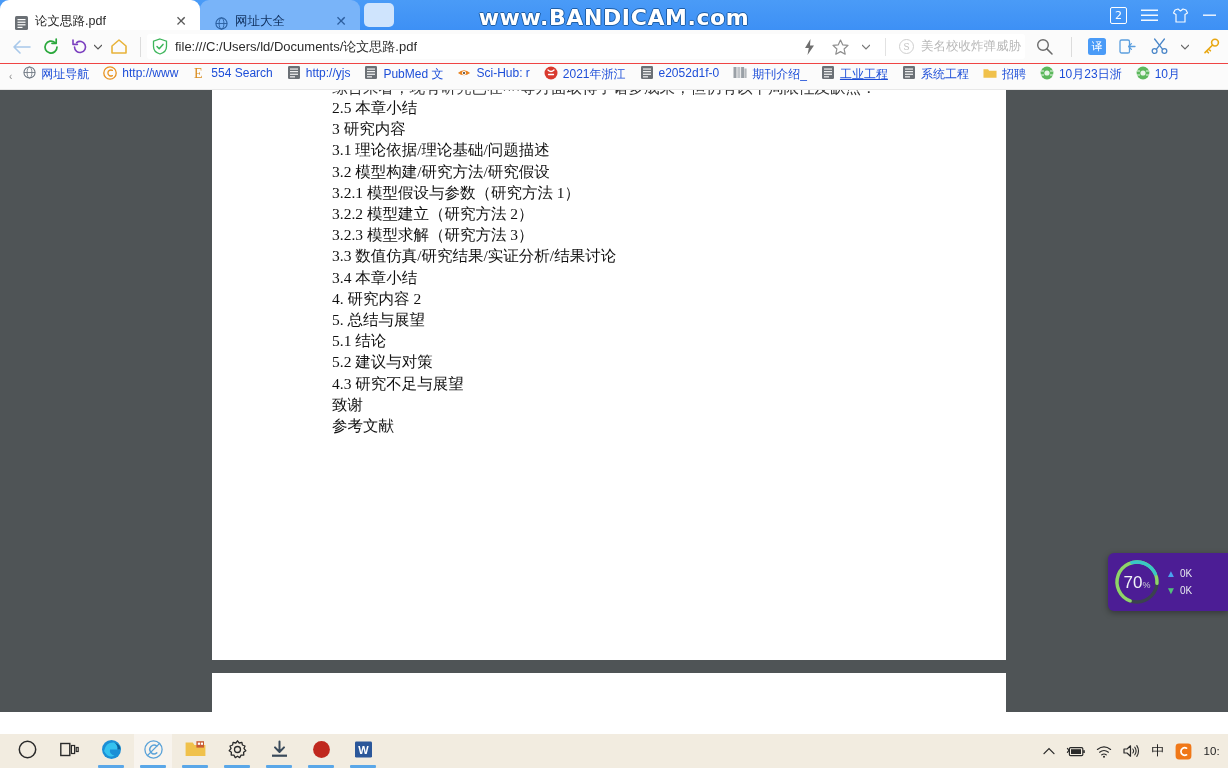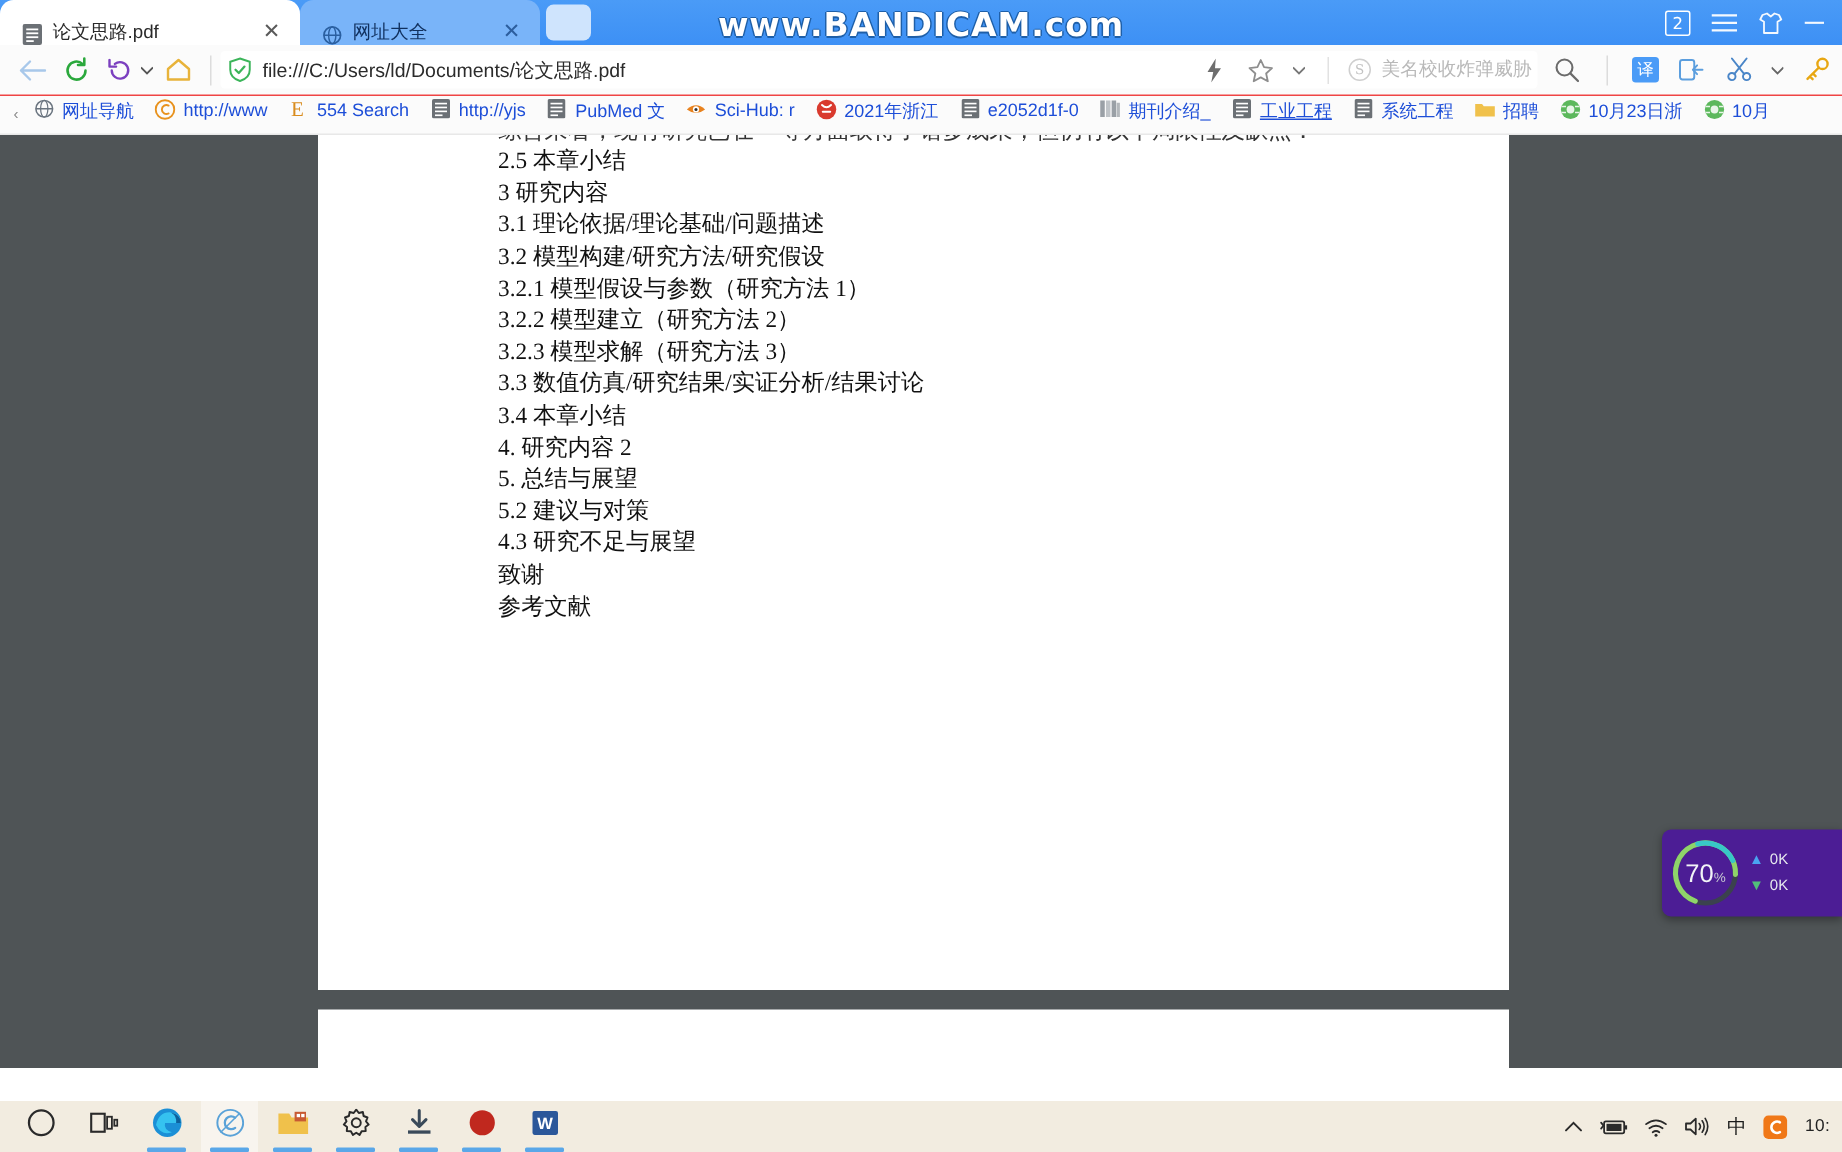--- a/index.html
+++ b/index.html
@@ -531,20 +531,21 @@
         <div class="doc-line">3 研究内容</div>
         <div class="doc-line">3.1 理论依据/理论基础/问题描述</div>
         <div class="doc-line">3.2 模型构建/研究方法/研究假设</div>
         <div class="doc-line">3.2.1 模型假设与参数（研究方法 1）</div>
         <div class="doc-line">3.2.2 模型建立（研究方法 2）</div>
         <div class="doc-line">3.2.3 模型求解（研究方法 3）</div>
         <div class="doc-line">3.3 数值仿真/研究结果/实证分析/结果讨论</div>
         <div class="doc-line">3.4 本章小结</div>
         <div class="doc-line">4. 研究内容 2</div>
         <div class="doc-line">5. 总结与展望</div>
+        <div class="doc-line">5.1 结论</div>
         <div class="doc-line">5.2 建议与对策</div>
         <div class="doc-line">4.3 研究不足与展望</div>
         <div class="doc-line">致谢</div>
         <div class="doc-line">参考文献</div>
       </div>
     </div>
 
     <div class="pdfpage p2"></div>
   </div>
 

